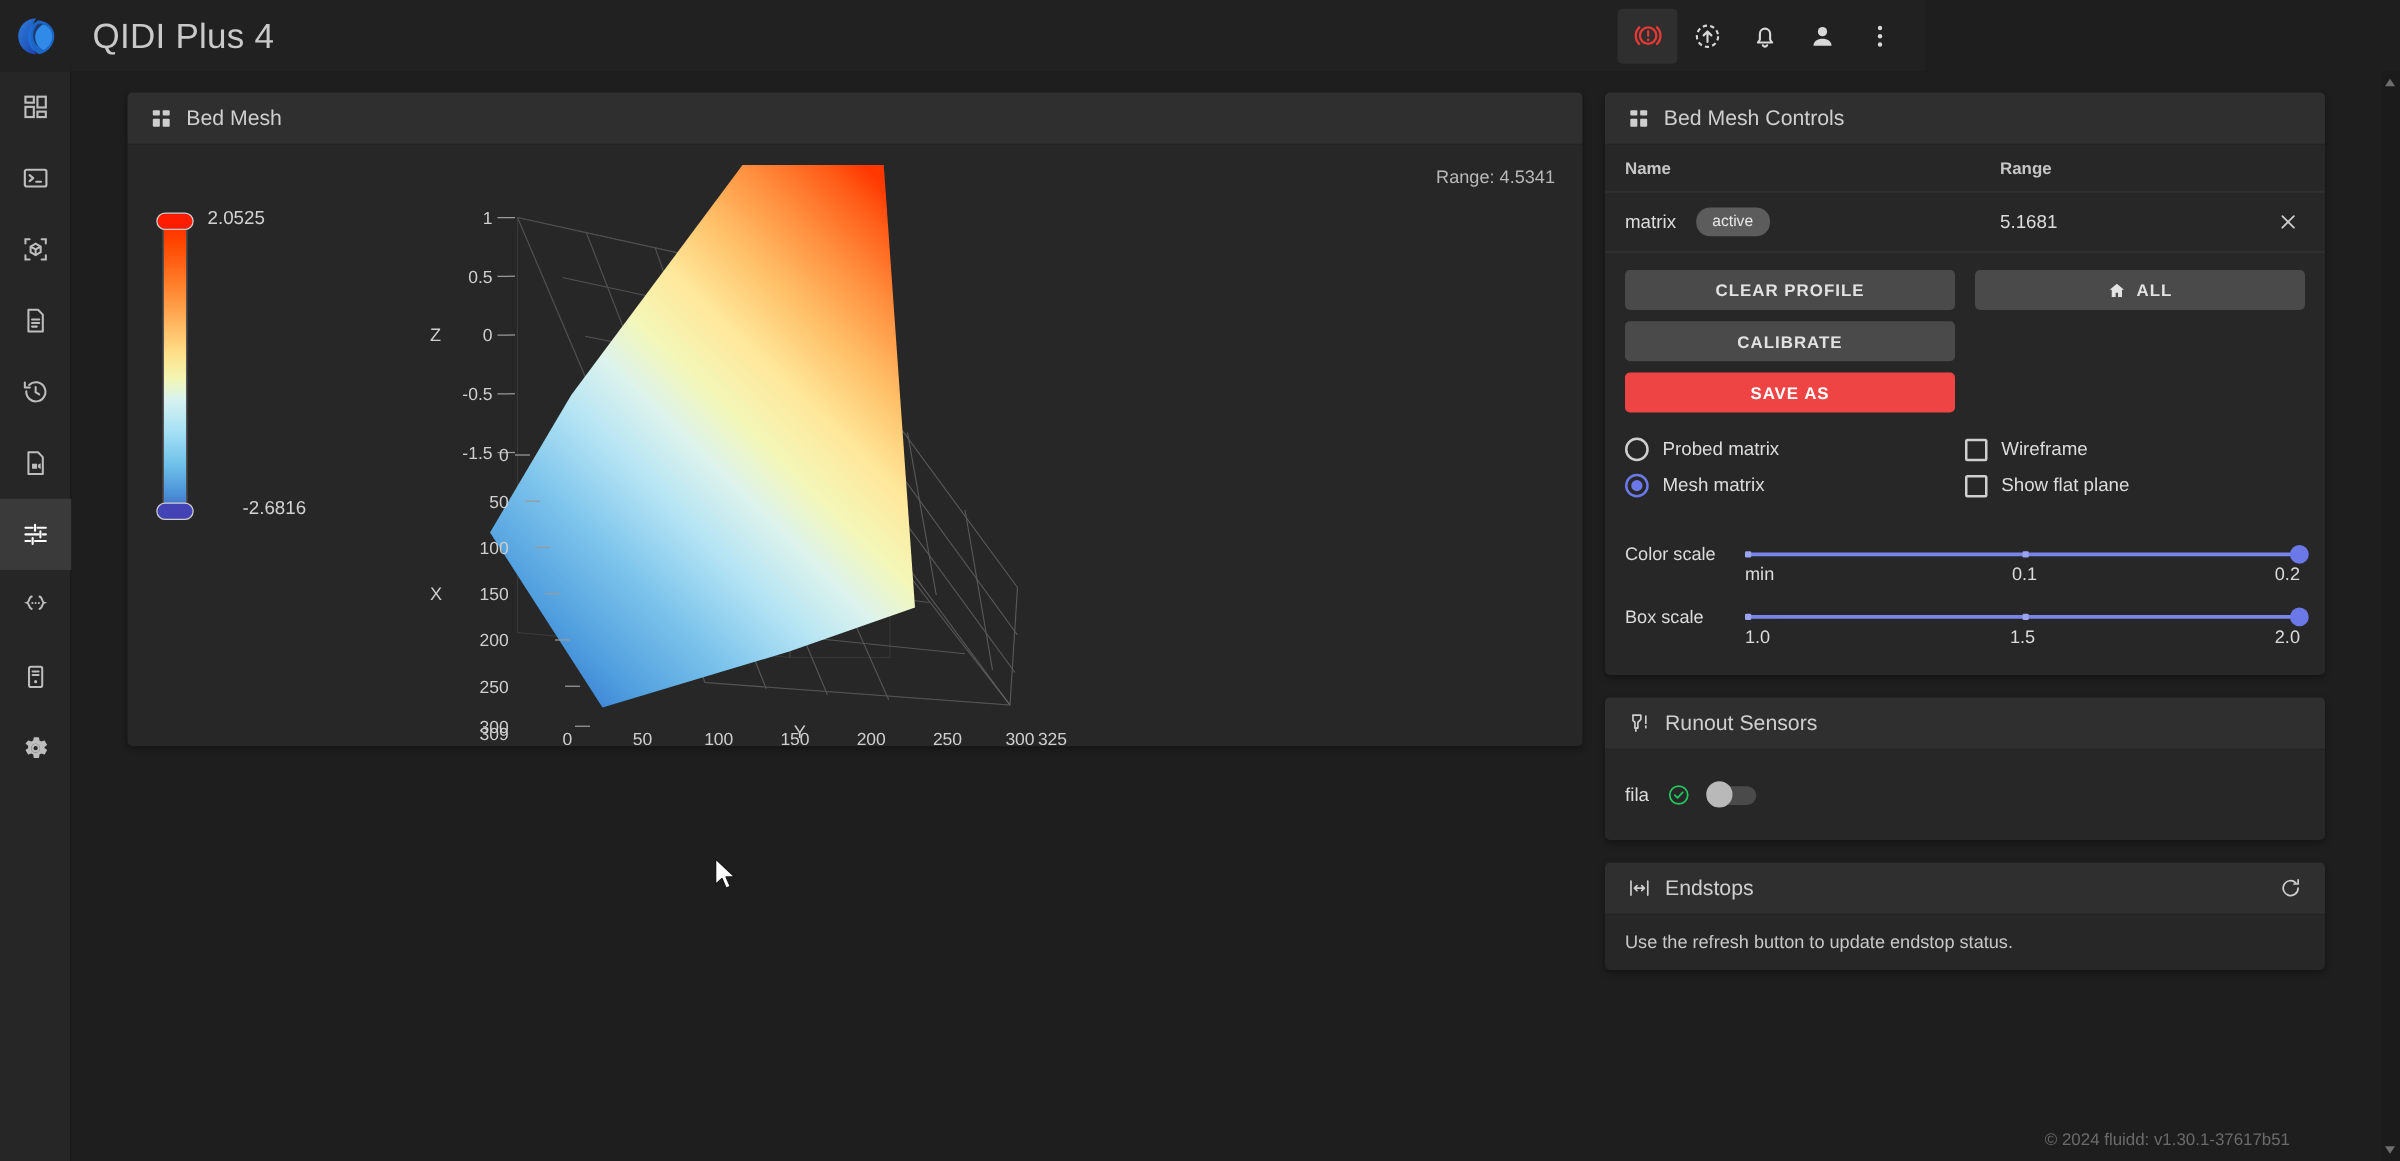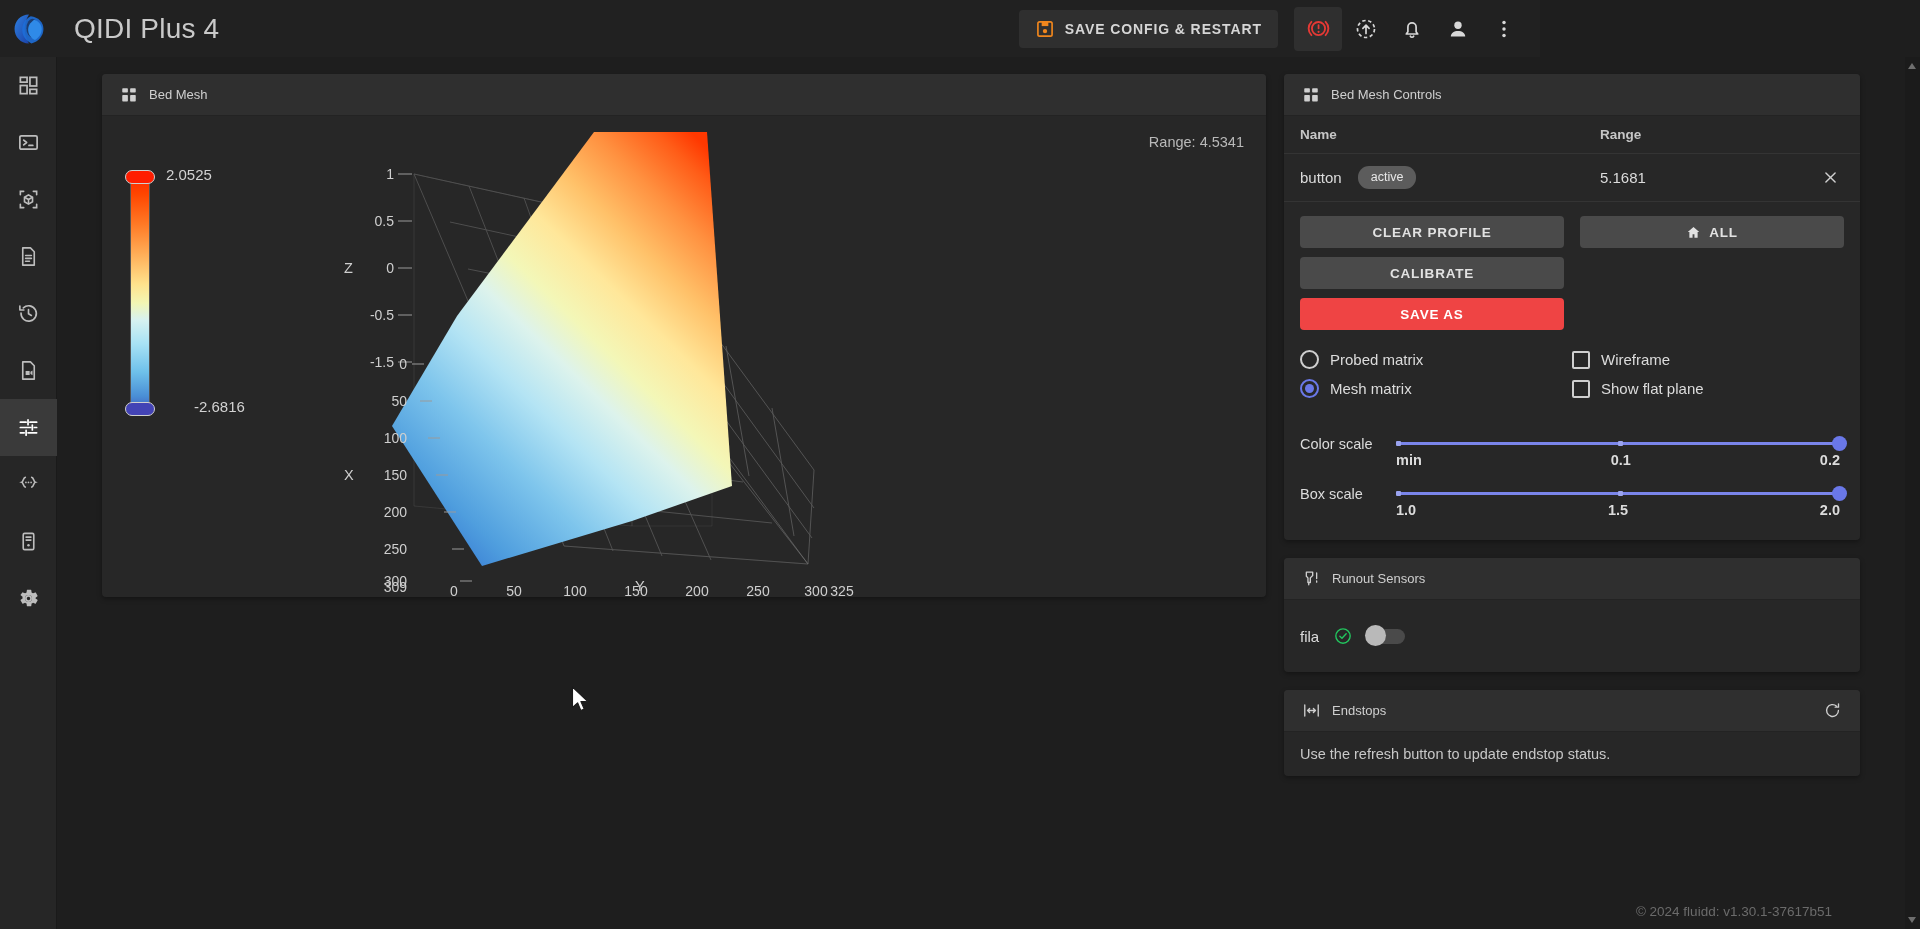--- a/index.html
+++ b/index.html
@@ -78,21 +78,21 @@
 
   .card {
     background: #272727; border-radius: 4px; overflow: hidden;
     box-shadow: 0 2px 5px rgba(0,0,0,.35);
     margin-bottom: 18px;
   }
   .card-header {
     height: 42px; background: #2f2f2f;
     display: flex; align-items: center; padding: 0 18px;
     border-bottom: 1px solid #232323;
-    font-size: 13px; color: #cfcfcf; gap: 11px;
+    font-size: 17px; color: #cfcfcf; gap: 11px;
   }
   .card-header .hdr-spacer { flex: 1; }
   .card-body { position: relative; }
 
   
   .mesh-body { height: 481px; position: relative; }
   .range-label {
     position: absolute; right: 22px; top: 18px;
     font-size: 14.5px; color: #b9b9b9;
   }
@@ -173,21 +173,21 @@
   }
   .radio-outer.checked { border-color: #6a78e8; }
   .radio-dot { width: 9px; height: 9px; border-radius: 50%; background: #6a78e8; }
   .cbox {
     width: 18px; height: 18px; border: 2px solid #cfcfcf; border-radius: 2px;
   }
 
   .slider-block { padding: 10px 16px 6px 16px; }
   .slider-row { display: flex; align-items: flex-start; margin-bottom: 16px; margin-top: 12px; }
   .slider-label { width: 92px; font-size: 14.5px; color: #dcdcdc; padding-top: 2px; }
-  .slider-wrap { flex: 1; position: relative; padding: 0 4px; font-weight: bold; }
+  .slider-wrap { flex: 1; position: relative; padding: 0 4px; }
   .slider-track {
     position: relative; height: 3px; background: #7a85ea; border-radius: 2px;
     margin-top: 8px;
   }
   .tick { position: absolute; top: -1.5px; width: 5px; height: 5px; background: #9aa3ef; border-radius: 1px; }
   .slider-thumb {
     position: absolute; top: -6.5px; right: -7px; width: 15px; height: 15px;
     border-radius: 50%; background: #6a78e8; cursor: pointer;
   }
   .slider-ticks {
@@ -238,28 +238,20 @@
       </defs>
       <path d="M20 3 C10 3 3 11 3 20 C3 29 10 37 20 37 C17 32 15 27 15 20 C15 13 17 8 20 3 Z" fill="url(#lg1)"></path>
       <path d="M22 5 C15 9 12 14 12 21 C12 28 16 34 23 37 C31 35 37 28 37 20 C37 12 31 6 22 5 Z" fill="#1e6ed8" opacity="0.9"></path>
       <ellipse cx="24" cy="19" rx="7" ry="11" fill="#1b1b2e" opacity="0.55"></ellipse>
       <path d="M26 9 C21 13 19 16 19 21 C19 26 22 31 27 33 C32 30 35 25 35 20 C35 15 31 10 26 9 Z" fill="#2f8ae8"></path>
     </svg>
   </div>
   <div class="app-title">QIDI Plus 4</div>
   <div class="appbar-spacer"></div>
   <div class="appbar-right">
-    <button class="save-config-btn">
-      <svg width="20" height="20" viewBox="0 0 24 24" fill="none">
-        <rect x="3.5" y="3.5" width="17" height="17" rx="2" stroke="#f0861d" stroke-width="2"></rect>
-        <rect x="8" y="3.5" width="8" height="5" fill="#f0861d"></rect>
-        <circle cx="12" cy="14.5" r="2.6" fill="#f0861d"></circle>
-      </svg>
-      <span>SAVE CONFIG &amp; RESTART</span>
-    </button>
     <button class="estop-btn">
       <svg width="25" height="25" viewBox="0 0 24 24">
         <circle cx="12" cy="12" r="6.3" fill="none" stroke="#e53935" stroke-width="1.8"></circle>
         <rect x="11.2" y="7.8" width="1.7" height="5" rx="0.8" fill="#e53935"></rect>
         <circle cx="12.05" cy="15.2" r="1.05" fill="#e53935"></circle>
         <path d="M5.2 5.6 A9 9 0 0 0 5.2 18.4" fill="none" stroke="#e53935" stroke-width="1.8" stroke-linecap="round"></path>
         <path d="M18.8 5.6 A9 9 0 0 1 18.8 18.4" fill="none" stroke="#e53935" stroke-width="1.8" stroke-linecap="round"></path>
       </svg>
     </button>
     <button class="icon-btn">
@@ -523,21 +515,21 @@
       <div class="card-body">
 
         <div class="profiles-table">
           <div class="tbl-head">
             <div class="col-name">Name</div>
             <div class="col-range">Range</div>
             <div style="width:28px"></div>
           </div>
           <div class="tbl-row">
             <div class="col-name">
-              <span>button</span>
+              <span>matrix</span>
               <span class="badge-active">active</span>
             </div>
             <div class="col-range">5.1681</div>
             <div class="row-close">
               <svg width="17" height="17" viewBox="0 0 24 24" stroke="currentColor" stroke-width="2">
                 <path d="M5.5 5.5l13 13M18.5 5.5l-13 13" stroke-linecap="round"></path>
               </svg>
             </div>
           </div>
         </div>

